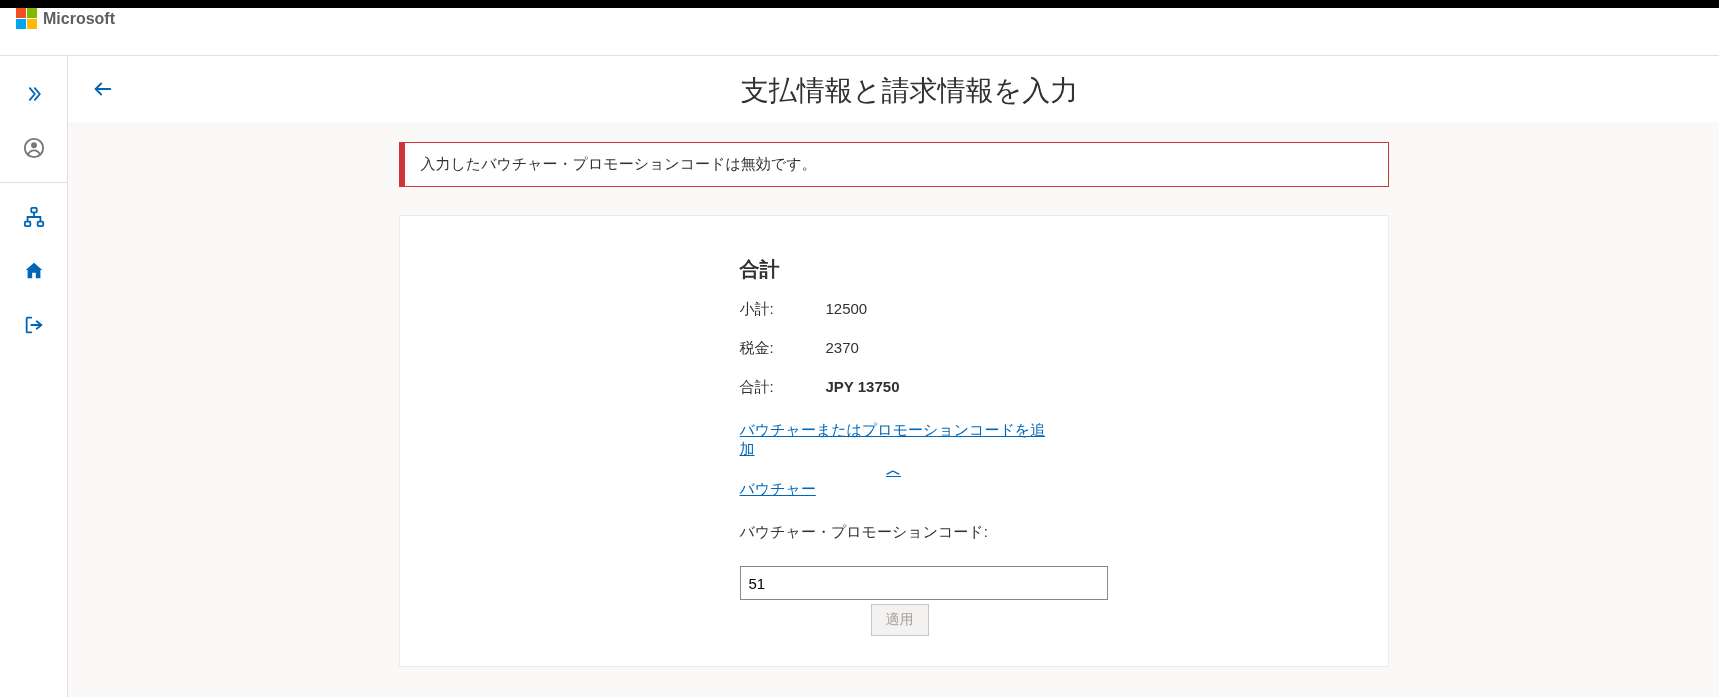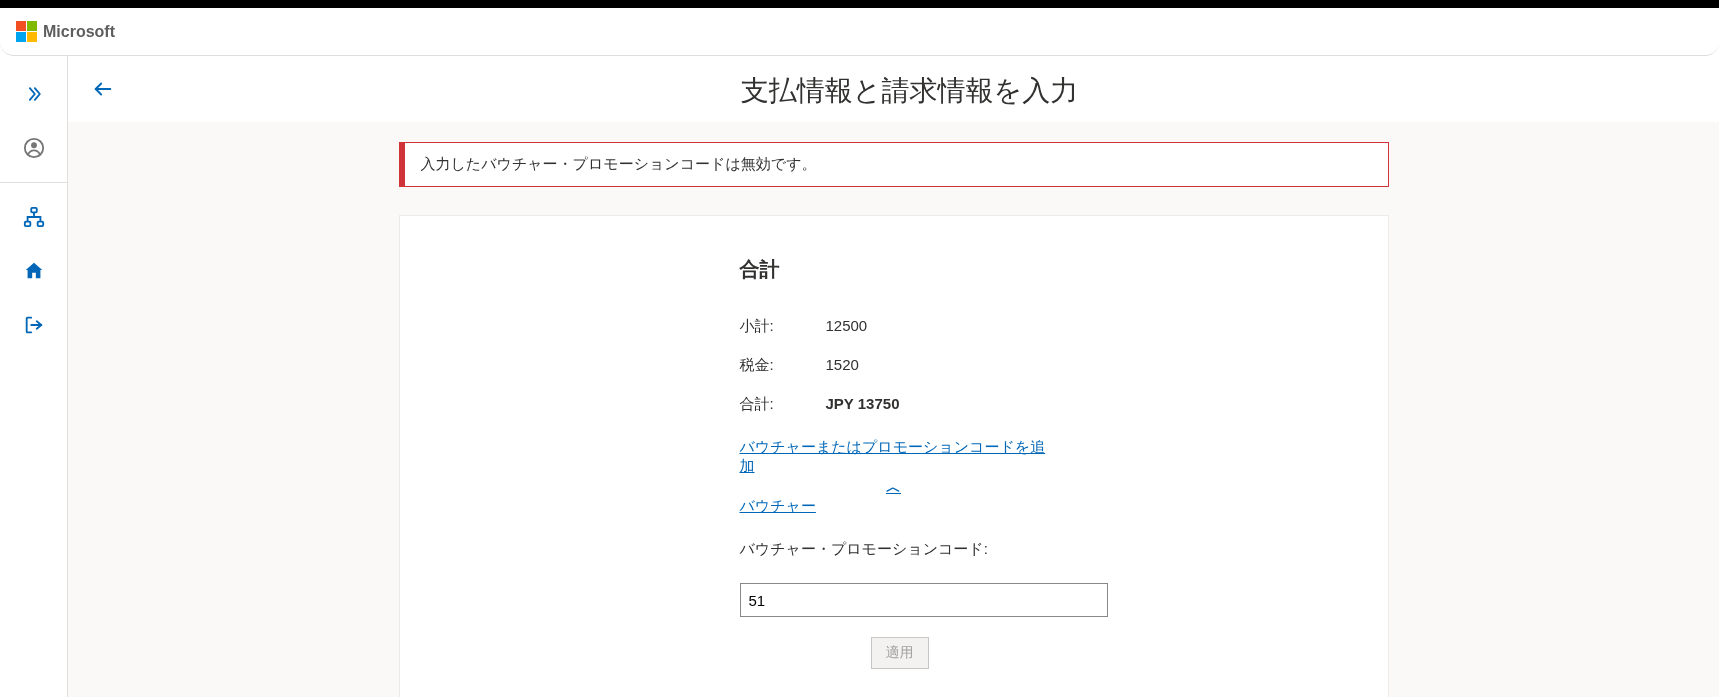--- a/index.html
+++ b/index.html
@@ -3,25 +3,24 @@
   <meta charset="utf-8">
   <style>
     * { margin: 0; padding: 0; box-sizing: border-box; }
     body { font-family: "Segoe UI", Meiryo, sans-serif; font-size: 14px; color: #323130; background: #fff; }
 
     .topbar-black { height: 8px; background: #000; width: 100%; }
 
     .header {
       height: 48px;
       display: flex;
-      align-items: center;
+      align-items: flex-start;
       padding: 0 16px;
       border-bottom: 1px solid #e1dfdd;
       background: #fff;
-      border-radius: 14px;
     }
     .ms-logo {
       display: inline-flex;
       align-items: center;
       gap: 6px;
     }
     .ms-logo-squares {
       display: grid;
       grid-template-columns: 10px 10px;
       grid-template-rows: 10px 10px;
@@ -107,21 +106,21 @@
 
     .card {
       background: #fff;
       border: 1px solid #edebe9;
       padding: 40px 340px 30px 340px;
     }
 
     .card h2 {
       font-size: 20px;
       font-weight: 600;
-      margin-bottom: 34px;
+      margin-bottom: 17px;
     }
 
     .row {
       display: flex;
       gap: 40px;
       margin-bottom: 20px;
       font-size: 15px;
     }
     .row .label { min-width: 46px; }
     .total-row .label { font-weight: 400; }
@@ -149,21 +148,21 @@
     }
     .code-input {
       width: 368px;
       height: 34px;
       border: 1px solid #8a8886;
       padding: 0 8px;
       font-size: 15px;
       font-family: inherit;
     }
     .apply-row {
-      margin-top: 20px;
+      margin-top: 4px;
       text-align: center;
       width: 320px;
       margin-left: auto;
       margin-right: auto;
       text-decoration: underline;
     }
     .apply-wrap { width: 320px; }
     .apply-btn {
       display: inline-block;
       min-width: 56px;
@@ -250,21 +249,21 @@
       <div class="card">
         <h2>合計</h2>
 
         <div class="row">
           <span class="label">小計:</span>
           <span class="value">12500</span>
         </div>
 
         <div class="row">
           <span class="label">税金:</span>
-          <span class="value">1520</span>
+          <span class="value">2370</span>
         </div>
 
         <div class="row total-row">
           <span class="label">合計:</span>
           <span class="value">
             <span>JPY</span>
             <span>13750</span>
           </span>
         </div>
 

